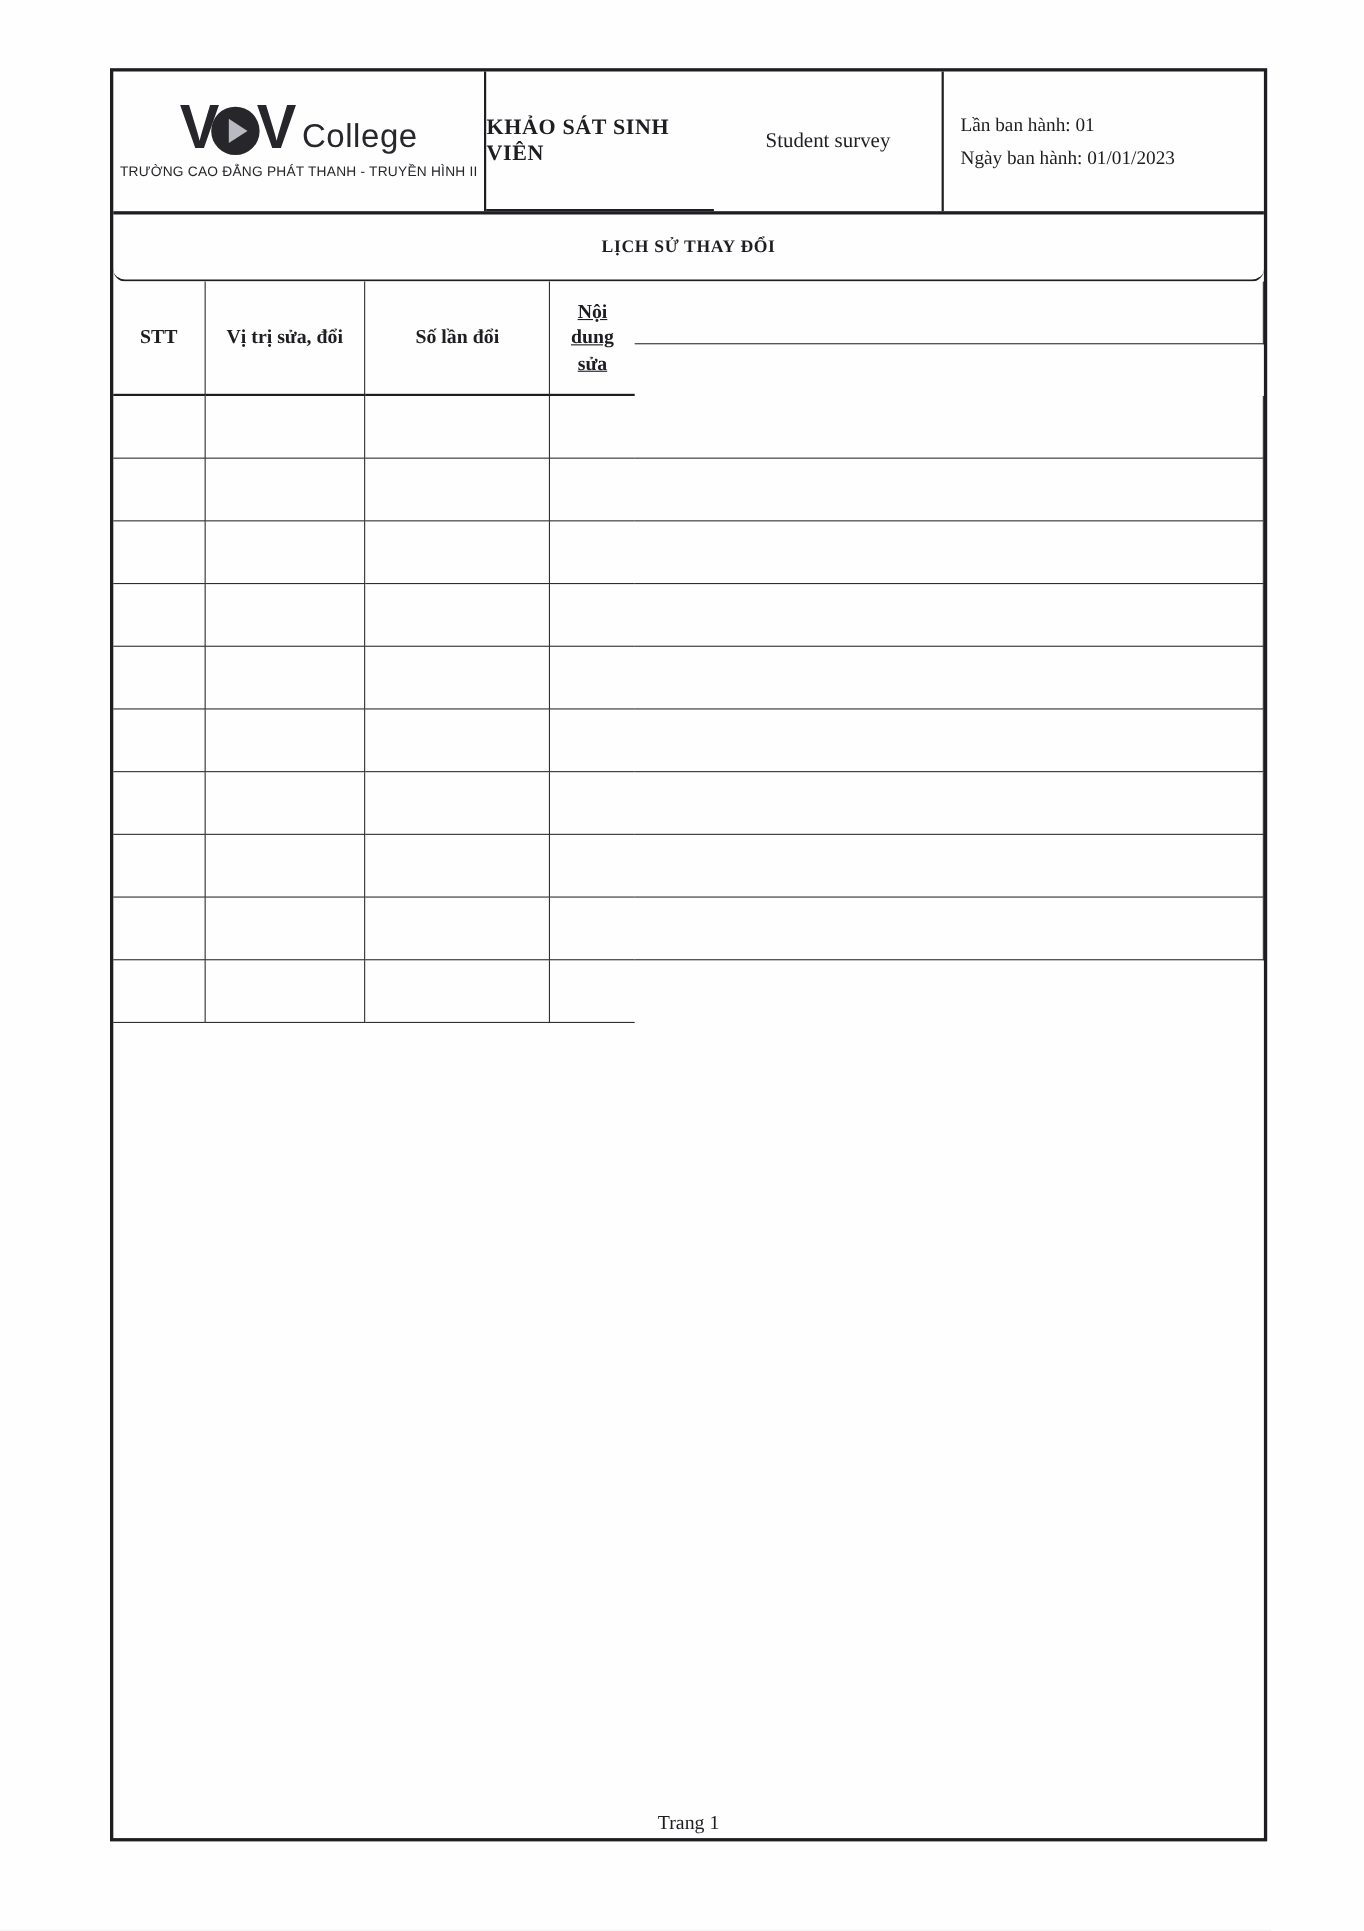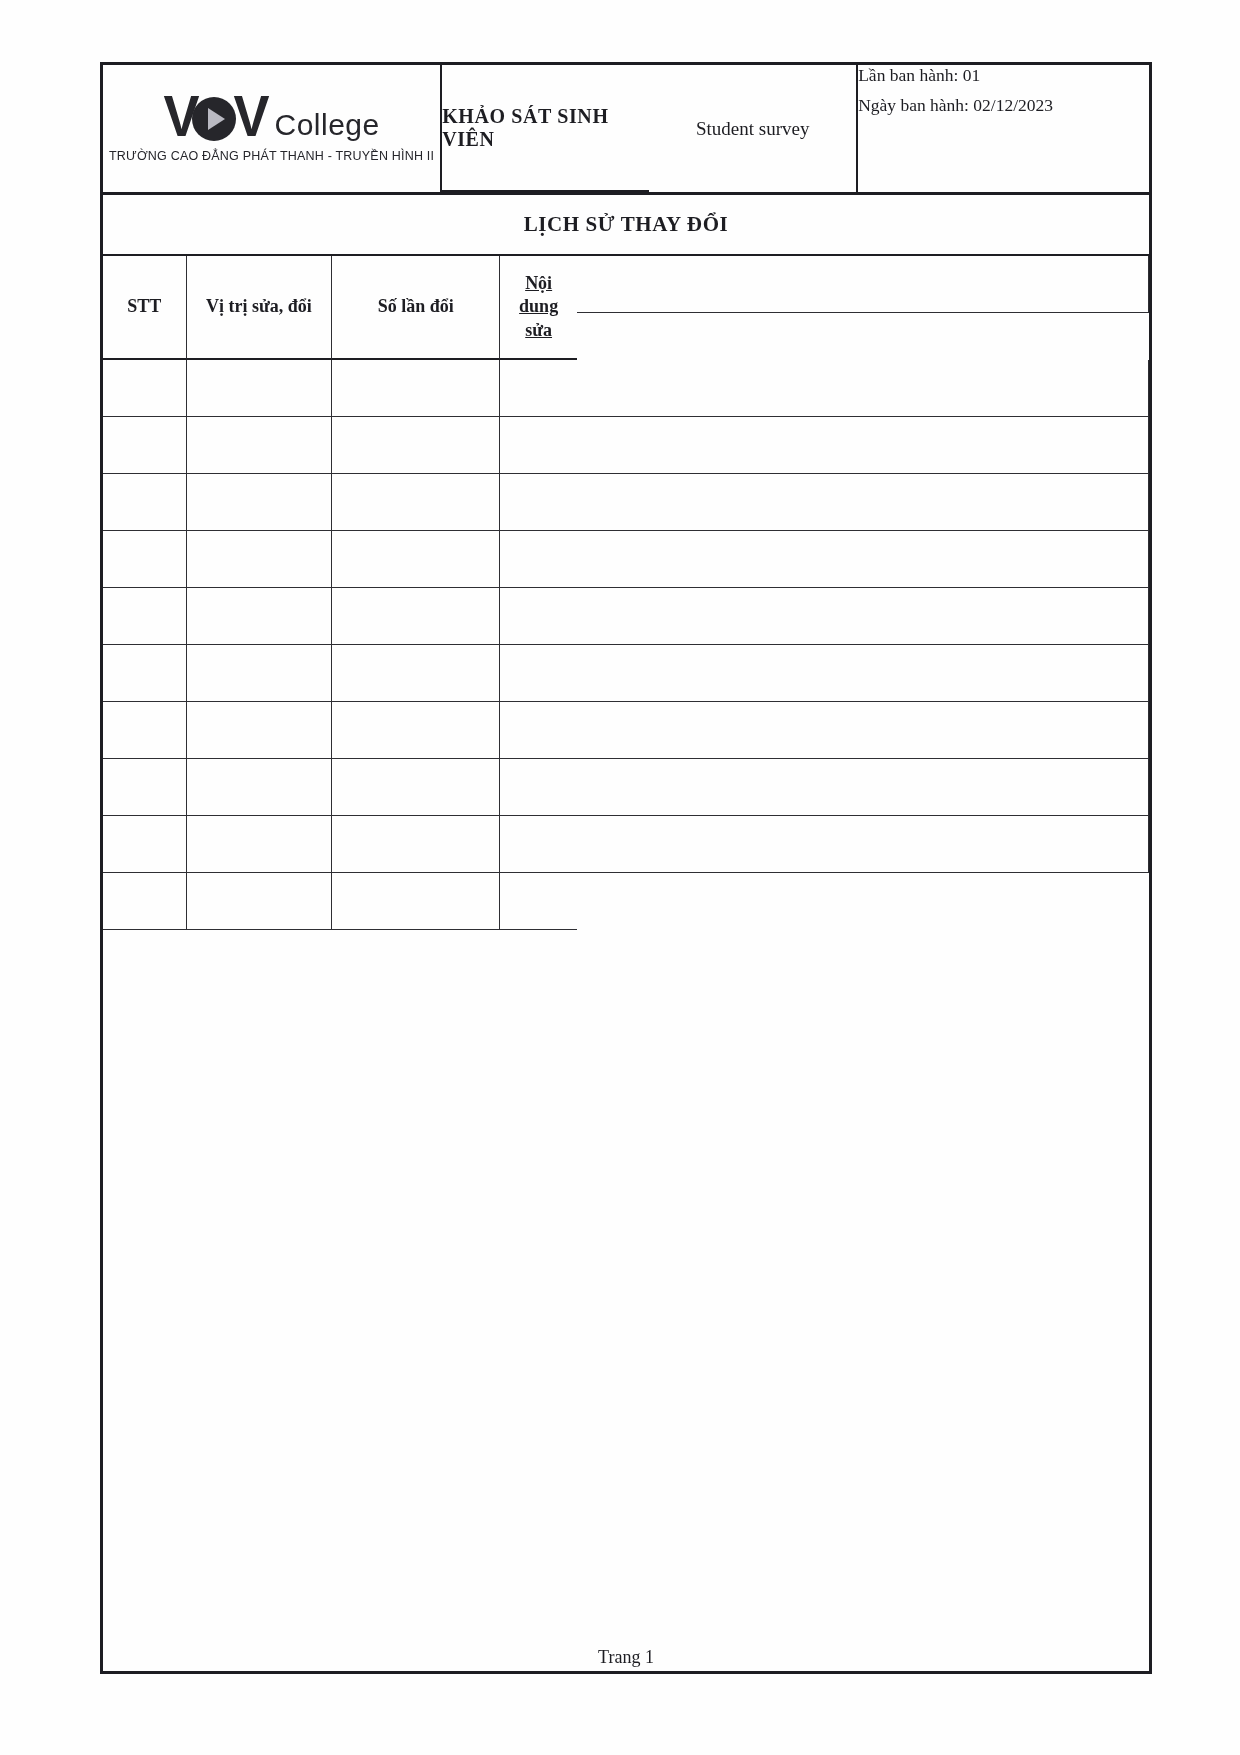--- a/index.html
+++ b/index.html
@@ -77,30 +77,30 @@
     display:flex; align-items:center; justify-content:center;
     font-weight:700; font-size:20px; letter-spacing:0.6px;
   }
   .title-bottom{
     flex:1 1 50%;
     display:flex; align-items:center; justify-content:center;
     font-size:19px;
   }
   .issue-cell{
     flex:1 1 auto;
-    display:flex; flex-direction:column; 
-    gap:9px;
+    display:flex; flex-direction:column; justify-content:center;
+    padding-left:15px; gap:9px;
     font-size:17.5px;
   }
   
   .section-title{
     flex:0 0 61px;
     border-bottom:2px solid var(--ink);
     display:flex; align-items:center; justify-content:center;
-    font-weight:700; font-size:21px; letter-spacing:0.6px;
+    font-weight:700; font-size:16px; letter-spacing:0.6px;border-radius:11px;
   }
   
   .history-table{
     display:grid;
     grid-template-columns:8% 13.9% 16.1% 7.3% 1fr;
     flex:0 0 auto;
   }
   .history-table .th{
     height:104px;
     border-right:1.6px solid var(--line);
@@ -142,21 +142,21 @@
           <span class="logo-college">College</span>
         </div>
         <div class="logo-subtitle">TRƯỜNG CAO ĐẲNG PHÁT THANH - TRUYỀN HÌNH II</div>
       </div>
       <div class="title-cell">
         <div class="title-top">KHẢO SÁT SINH VIÊN</div>
         <div class="title-bottom">Student survey</div>
       </div>
       <div class="issue-cell">
         <div>Lần ban hành: 01</div>
-        <div>Ngày ban hành: 02/12/2023</div>
+        <div>Ngày ban hành: 01/01/2023</div>
       </div>
     </div>
 
     <div class="section-title">LỊCH SỬ THAY ĐỔI</div>
 
     <div class="history-table">
       <div class="th">STT</div>
       <div class="th">Vị trị sửa, đổi</div>
       <div class="th">Số lần đổi</div>
       <div class="th last">Nội dung sửa</div>

